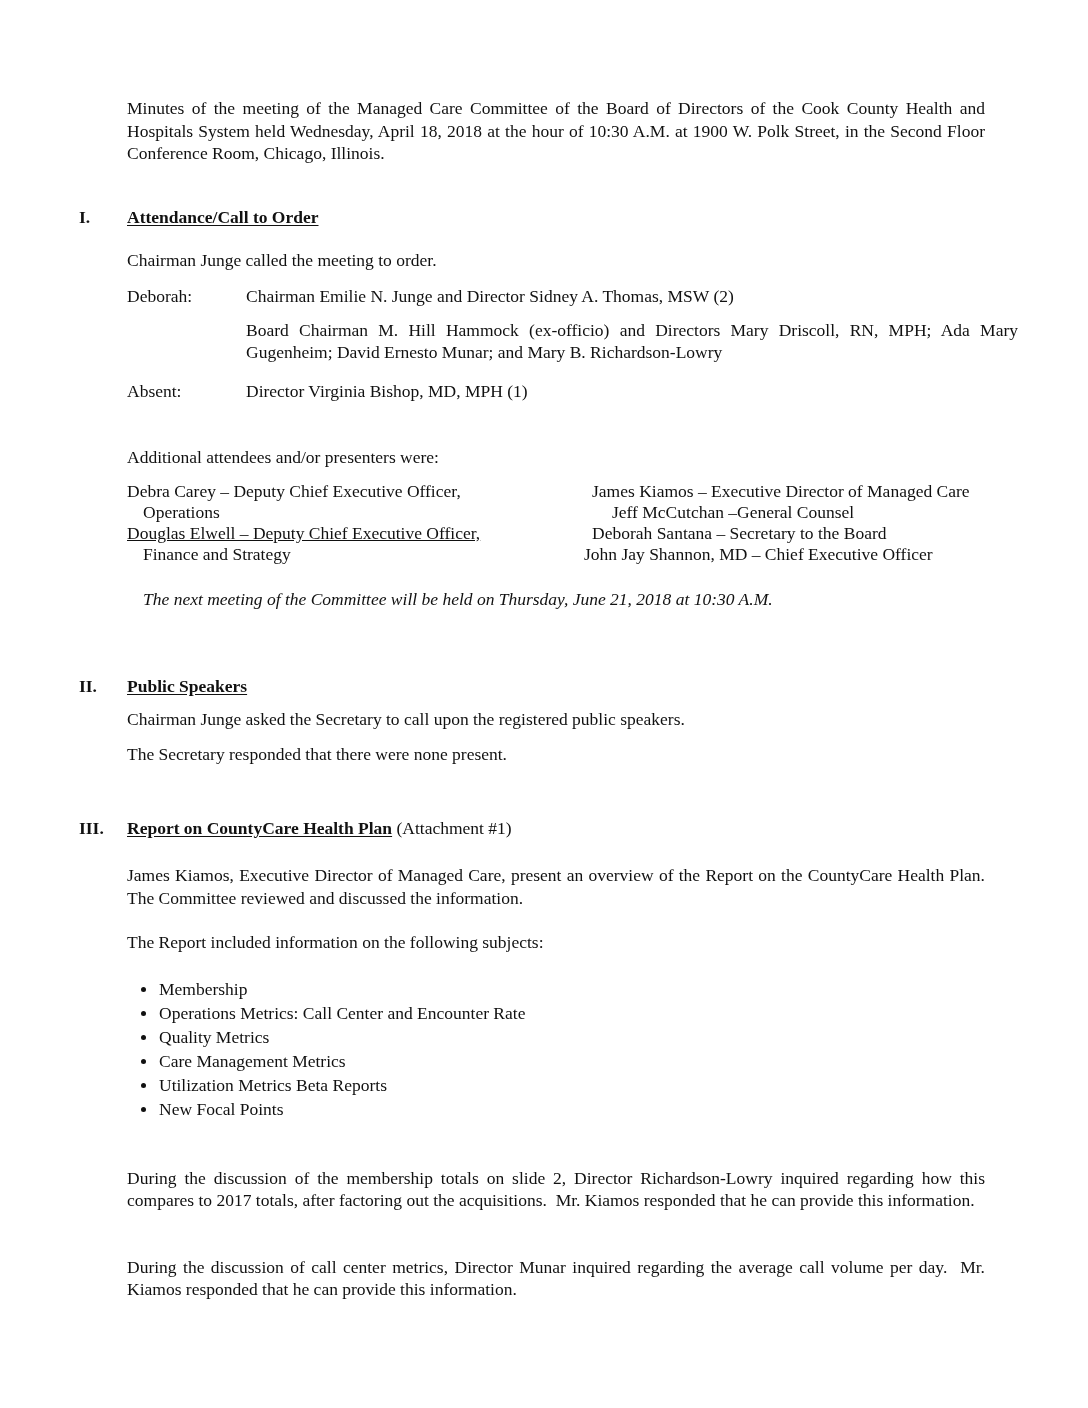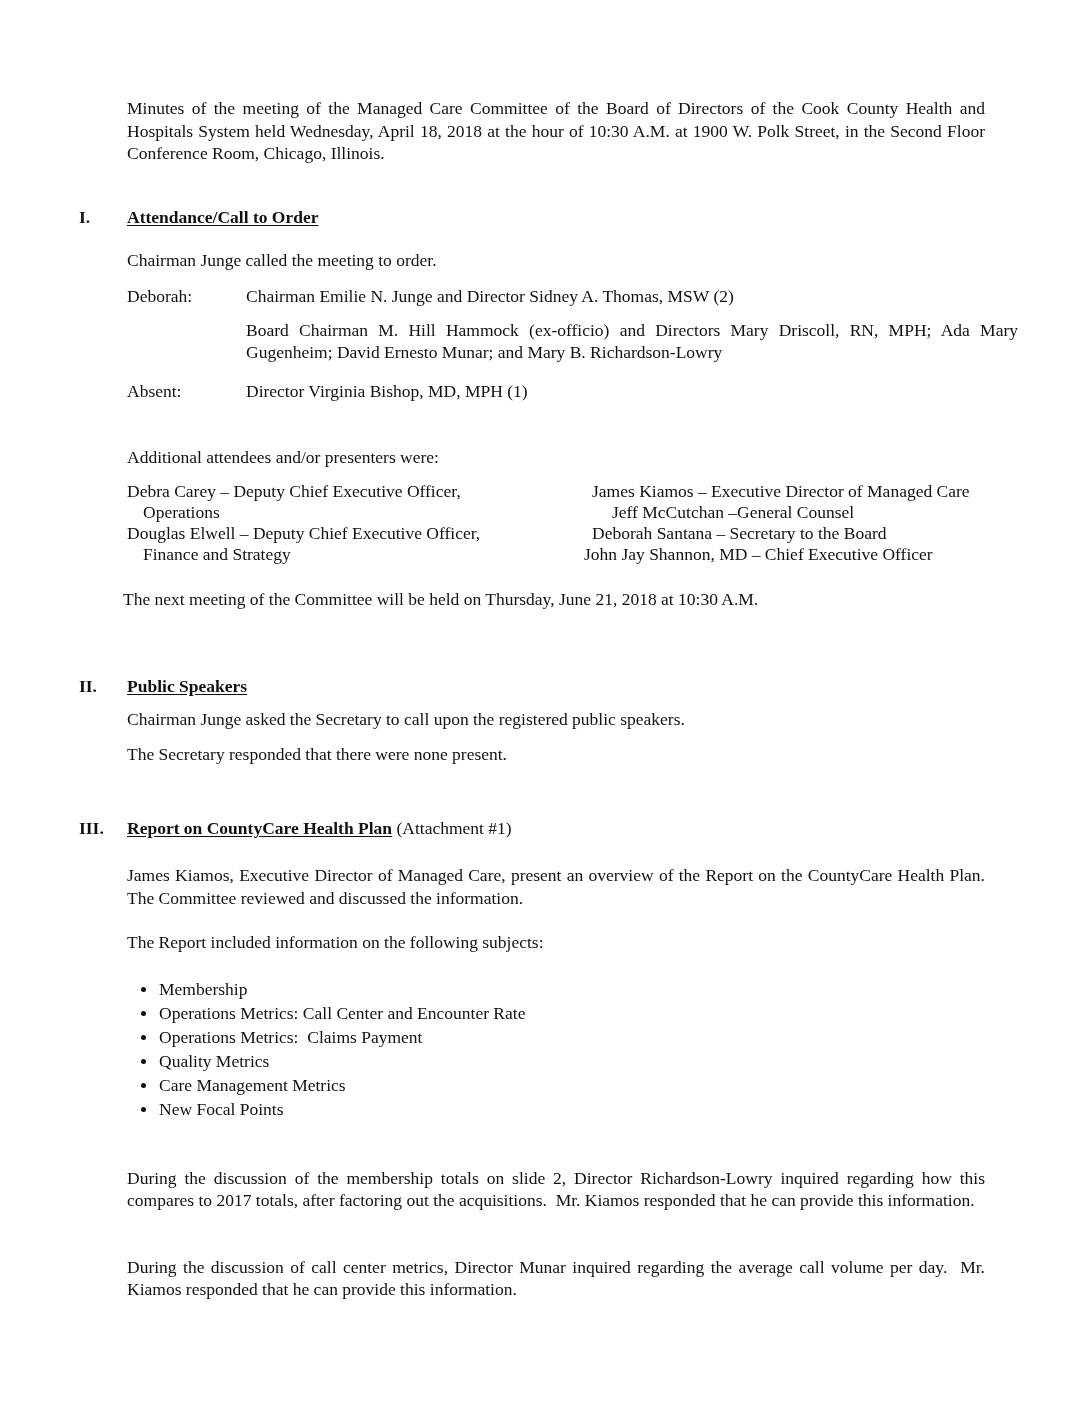--- a/index.html
+++ b/index.html
@@ -37,50 +37,50 @@
 <div class="val-col justify" style="top:320px; width:772px;">Board Chairman M. Hill Hammock (ex-officio) and Directors Mary Driscoll, RN, MPH; Ada Mary Gugenheim; David Ernesto Munar; and Mary B. Richardson-Lowry</div>
 
 <div class="label-col" style="top:381px;">Absent:</div>
 <div class="val-col" style="top:381px;text-align:center;">Director Virginia Bishop, MD, MPH (1)</div>
 
 <div class="abs" style="left:127px; top:447px;">Additional attendees and/or presenters were:</div>
 
 <div>
   <div class="attendee" style="left:127px; top:481px;">Debra Carey – Deputy Chief Executive Officer,</div>
   <div class="attendee" style="left:143px; top:502px;">Operations</div>
-  <div class="attendee" style="left:127px; top:523px;">Douglas Elwell – Deputy Chief Executive Officer,</div>
+  <div class="attendee" style="left:127px; top:523px;text-decoration:underline;">Douglas Elwell – Deputy Chief Executive Officer,</div>
   <div class="attendee" style="left:143px; top:544px;">Finance and Strategy</div>
 </div>
 <div>
   <div class="attendee" style="left:592px; top:481px;">James Kiamos – Executive Director of Managed Care</div>
   <div class="attendee" style="left:592px; top:502px;margin-left:20px;">Jeff McCutchan –General Counsel</div>
   <div class="attendee" style="left:592px; top:523px;">Deborah Santana – Secretary to the Board</div>
   <div class="attendee" style="left:584px; top:544px;text-align:center;">John Jay Shannon, MD – Chief Executive Officer</div>
 </div>
 
-<div class="abs" style="left:123px; top:589px;">The next meeting of the Committee will be held on Thursday, June 21, 2018 at 10:30 A.M.</div>
+<div class="abs" style="left:143px; top:589px;font-style:italic;">The next meeting of the Committee will be held on Thursday, June 21, 2018 at 10:30 A.M.</div>
 
 <div class="sec-num" style="top:676px;">II.</div>
 <div class="abs sec-title" style="left:127px; top:676px;">Public Speakers</div>
 <div class="abs" style="left:127px; top:709px;">Chairman Junge asked the Secretary to call upon the registered public speakers.</div>
 <div class="abs" style="left:127px; top:744px;">The Secretary responded that there were none present.</div>
 
 <div class="sec-num" style="top:818px;">III.</div>
 <div class="abs" style="left:127px; top:818px; white-space:nowrap;">
   <span class="sec-title">Report on CountyCare Health Plan</span><span> (Attachment #1)</span>
 </div>
 
 <div class="abs justify" style="left:127px; top:864px; width:858px; line-height:23px;">James Kiamos, Executive Director of Managed Care, present an overview of the Report on the CountyCare Health Plan. The Committee reviewed and discussed the information.</div>
 
 <div class="abs" style="left:127px; top:932px;">The Report included information on the following subjects:</div>
 
 <ul class="bullets" style="top:977px;">
   <li><span class="dot"></span><span>Membership</span></li>
   <li><span class="dot"></span><span>Operations Metrics: Call Center and Encounter Rate</span></li>
-  <li><span class="dot"></span><span style="white-space:pre;">Operations Metrics:  Claims Payment</span></li>
   <li><span class="dot"></span><span>Quality Metrics</span></li>
   <li><span class="dot"></span><span>Care Management Metrics</span></li>
+  <li><span class="dot"></span><span>Utilization Metrics Beta Reports</span></li>
   <li><span class="dot"></span><span>New Focal Points</span></li>
 </ul>
 
 <div class="abs justify" style="left:127px; top:1167px; width:858px; line-height:22px; white-space:pre-wrap;font-family:Liberation Serif, serif;">During the discussion of the membership totals on slide 2, Director Richardson-Lowry inquired regarding how this compares to 2017 totals, after factoring out the acquisitions.  Mr. Kiamos responded that he can provide this information.</div>
 
 <div class="abs justify" style="left:127px; top:1256px; width:858px; line-height:22px; white-space:pre-wrap;">During the discussion of call center metrics, Director Munar inquired regarding the average call volume per day.  Mr. Kiamos responded that he can provide this information.</div>
 
 </body></html>

